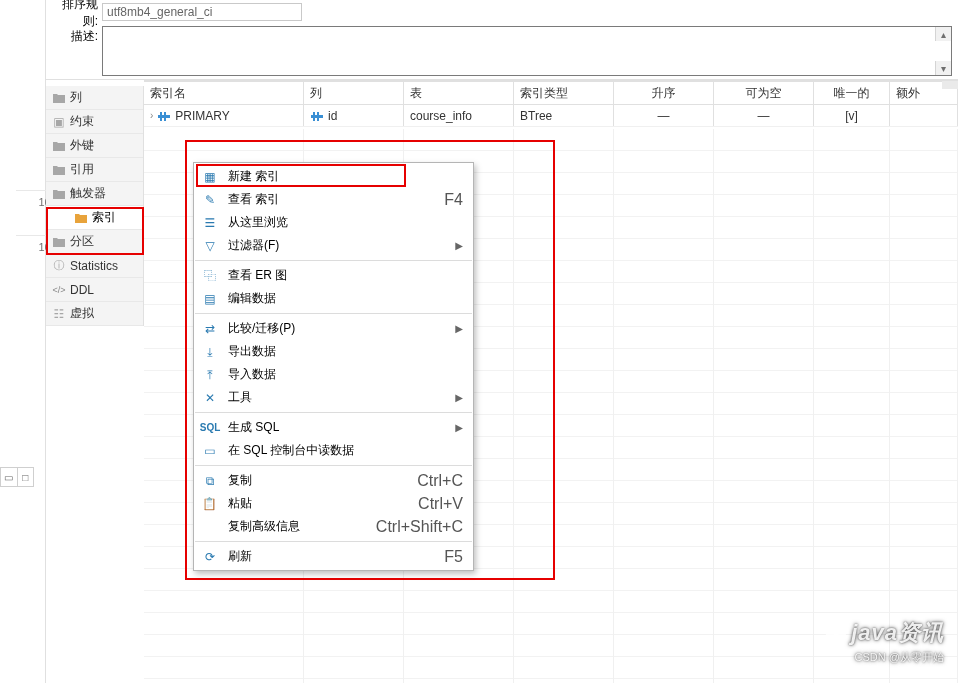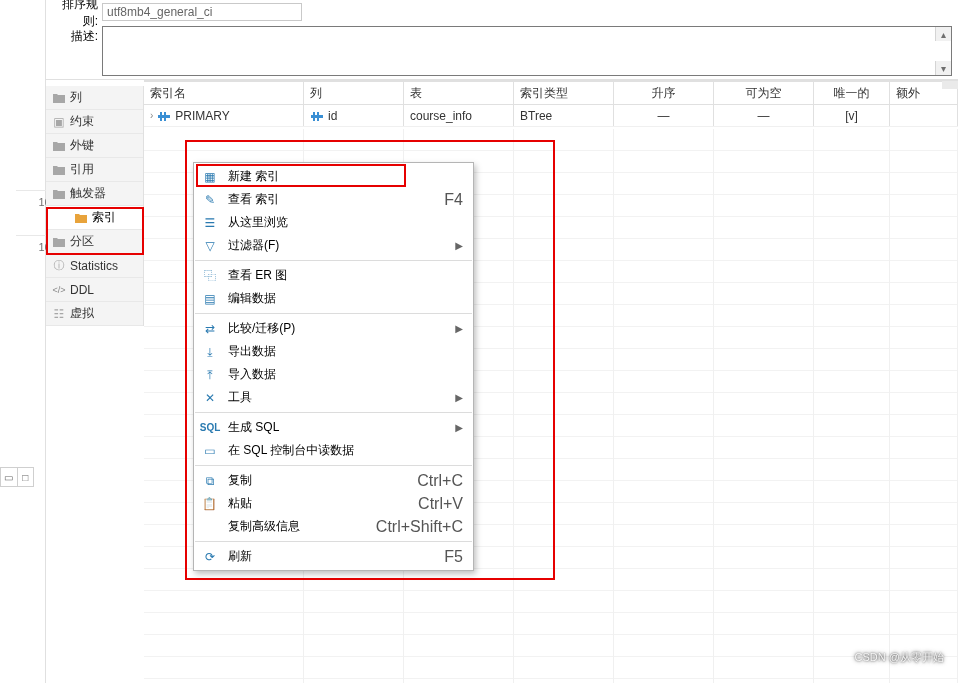--- a/index.html
+++ b/index.html
@@ -378,14 +378,22 @@
     <div class="menu-sep"></div>
     <div class="menu-item">
       <span class="mi-icon">⟳</span>
       <span class="mi-label">刷新</span>
       <span class="mi-short">F5</span>
     </div>
   </div>
 <div class="red-outline-menu"></div>
 
 <div class="watermark">
+  <div class="l1">
+    <span class="wm-icon">
+      <svg width="24" height="20" viewBox="0 0 24 20">
+          <ellipse cx="9" cy="9" rx="8" ry="7" fill="rgba(255,255,255,0.85)"></ellipse>
+          <ellipse cx="17" cy="13" rx="6" ry="5" fill="rgba(255,255,255,0.85)"></ellipse>
+        </svg>
+    </span><span>java资讯</span>
+  </div>
   <div class="l2">CSDN @从零开始</div>
 </div>
 
 </body></html>

